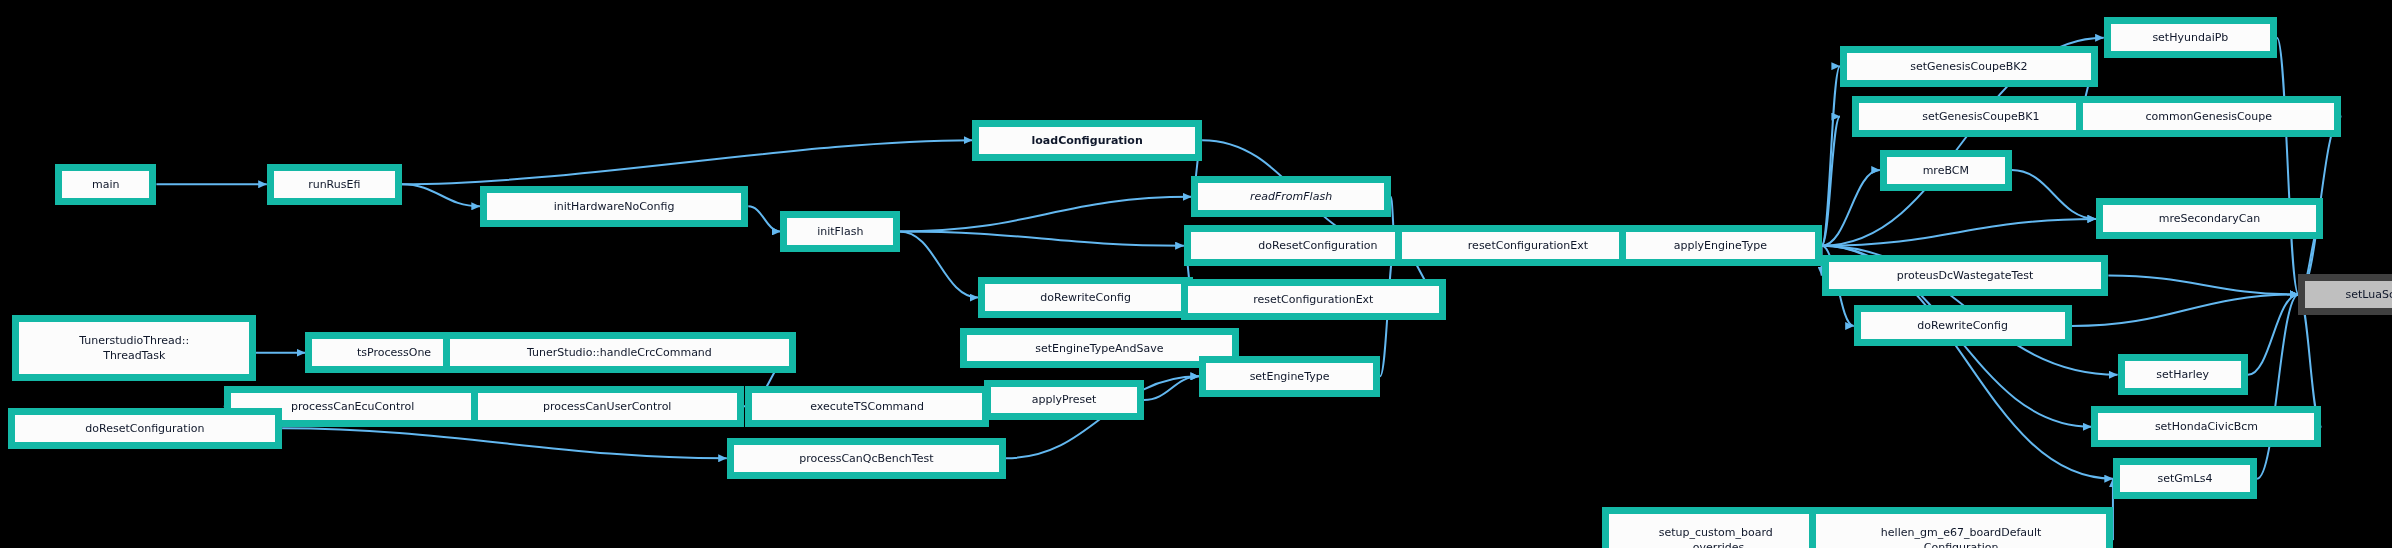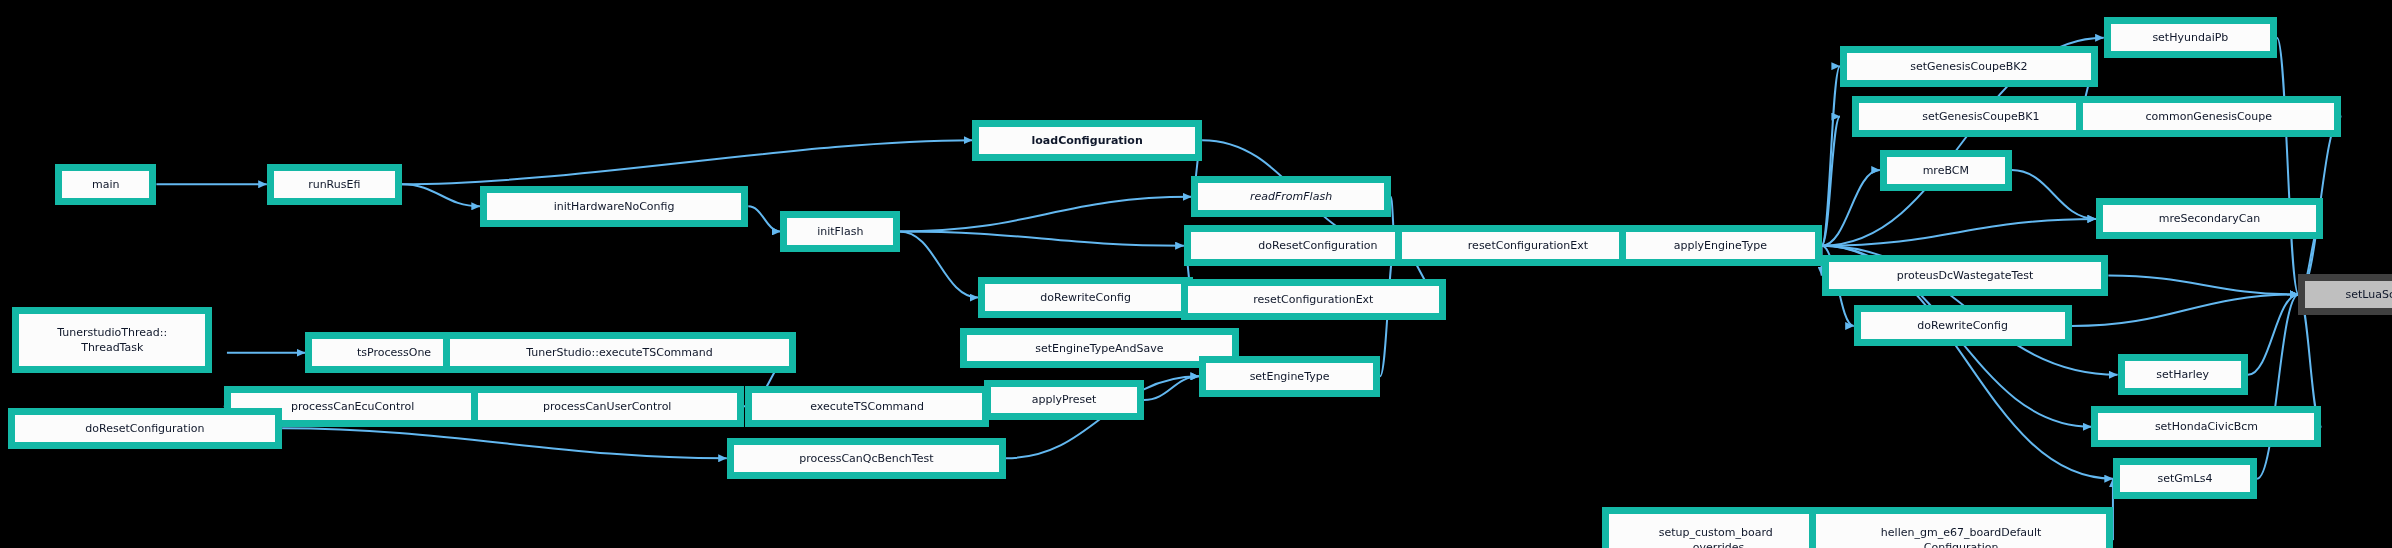--- a/index.html
+++ b/index.html
@@ -81,24 +81,24 @@
       <div class="node" style="left: 780.467px; top: 211.011px; width: 119.6px; height: 40.9425px;">initFlash</div>
       <div class="node" style="left: 972.133px; top: 119.678px; width: 230px; height: 40.9425px; font-weight: bold;">loadConfiguration</div>
       <div class="node" style="left: 978.267px; top: 277.149px; width: 214.667px; height: 40.9425px;">doRewriteConfig</div>
       <div class="node" style="left: 1191.4px; top: 176.368px; width: 199.333px; height: 40.9425px; font-style: italic;">readFromFlash</div>
       <div class="node" style="left: 1183.73px; top: 225.184px; width: 268.333px; height: 40.9425px;">doResetConfiguration</div>
       <div class="node" style="left: 1180.67px; top: 278.724px; width: 265.267px; height: 40.9425px;">resetConfigurationExt</div>
       <div class="node" style="left: 1395.33px; top: 225.184px; width: 265.267px; height: 40.9425px;">resetConfigurationExt</div>
       <div class="node" style="left: 959.867px; top: 327.54px; width: 279.067px; height: 40.9425px;">setEngineTypeAndSave</div>
       <div class="node" style="left: 1199.07px; top: 355.885px; width: 180.933px; height: 40.9425px;">setEngineType</div>
       <div class="node" style="left: 984.4px; top: 379.506px; width: 159.467px; height: 40.9425px;">applyPreset</div>
-      <div class="node" style="left: 12.2667px; top: 307px; width: 200px; height: 66.1379px;">TunerstudioThread::
+      <div class="node" style="left: 12.2667px; top: 315px; width: 244px; height: 66.1379px;">TunerstudioThread::
 ThreadTask</div>
       <div class="node" style="left: 305.133px; top: 332.264px; width: 177.867px; height: 40.9425px;">tsProcessOne</div>
-      <div class="node" style="left: 443.133px; top: 332.264px; width: 352.667px; height: 40.9425px;">TunerStudio::executeTSCommand</div>
+      <div class="node" style="left: 443.133px; top: 332.264px; width: 352.667px; height: 40.9425px;">TunerStudio::handleCrcCommand</div>
       <div class="node" style="left: 223.867px; top: 385.805px; width: 257.6px; height: 40.9425px;">processCanEcuControl</div>
       <div class="node" style="left: 470.733px; top: 385.805px; width: 272.933px; height: 40.9425px;">processCanUserControl</div>
       <div class="node" style="left: 7.66667px; top: 407.851px; width: 274.467px; height: 40.9425px;">doResetConfiguration</div>
       <div class="node" style="left: 745.2px; top: 385.805px; width: 243.8px; height: 40.9425px;">executeTSCommand</div>
       <div class="node" style="left: 726.8px; top: 437.77px; width: 279.067px; height: 40.9425px;">processCanQcBenchTest</div>
       <div class="node" style="left: 1619.2px; top: 225.184px; width: 202.4px; height: 40.9425px;">applyEngineType</div>
       <div class="node" style="left: 1840px; top: 45.6667px; width: 257.6px; height: 40.9425px;">setGenesisCoupeBK2</div>
       <div class="node" style="left: 1852px; top: 96.0575px; width: 257.6px; height: 40.9425px;">setGenesisCoupeBK1</div>
       <div class="node" style="left: 1879.87px; top: 149.598px; width: 131.867px; height: 40.9425px;">mreBCM</div>
       <div class="node" style="left: 1821.6px; top: 255.103px; width: 286.733px; height: 40.9425px;">proteusDcWastegateTest</div>

